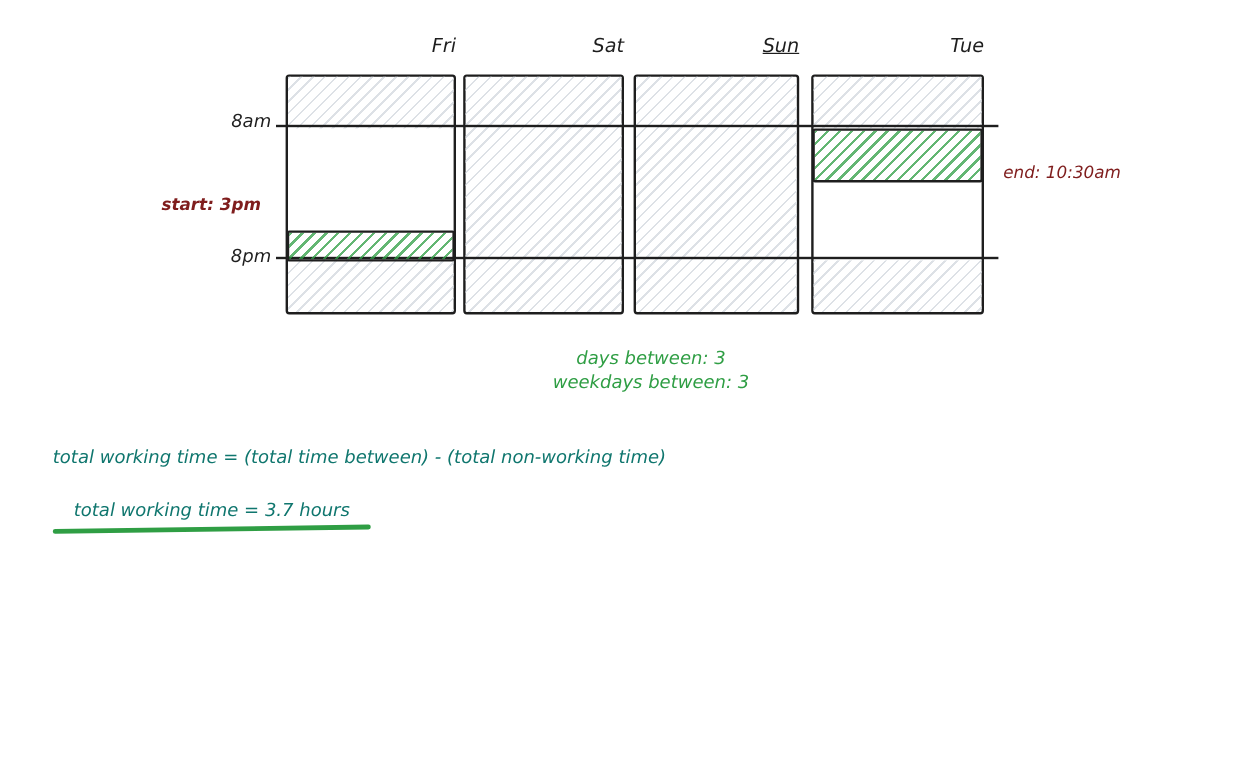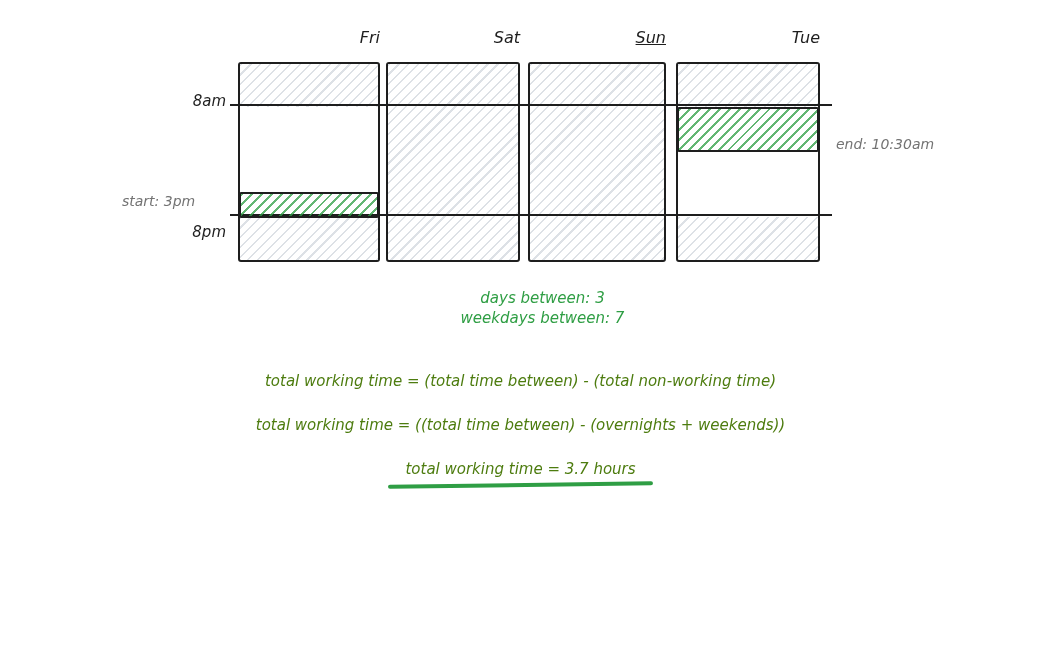--- a/index.html
+++ b/index.html
@@ -82,30 +82,30 @@
   .time-label {
     position: absolute;
     left: 150px;
     width: 76px;
     text-align: right;
     font-size: 15px;
     font-style: italic;
     color: #1e1e1e;
   }
   .tl-8am { top: 92px; }
-  .tl-8pm { top: 223px; }
+  .tl-8pm { top: 204px; }
 
   .green-note {
     position: absolute;
     font-size: 14px;
     font-style: italic;
-    color: #737373;
+    color: #7f1d1d;
     white-space: nowrap;
   }
-  .note-start { left: 122px; width: 108px; text-align: left; top: 193px; }
+  .note-start { left: 122px; width: 108px; text-align: center; top: 163px; font-weight: bold; }
   .note-end   { left: 836px; top: 136px; }
 
   
   .summary {
     position: absolute;
     top: 288px;
     left: 0; right: 0;
     text-align: center;
     color: #2f9e44;
     font-size: 15px;
@@ -113,25 +113,26 @@
     line-height: 20px;
     padding-left: 44px;
   }
   .equations {
     position: absolute;
     top: 372px;
     left: 0; right: 0;
     display: flex;
     flex-direction: column;
     gap: 26px;
-    align-items: center;
-    color: #4d7c0f;
+    align-items: flex-start;
+    color: #0f766e;
     font-size: 15px;
     font-style: italic;
     line-height: 18px;
+    padding-left: 44px;
   }
   .equation { text-align: center; white-space: nowrap; }
   .final-underline {
     width: 265px;
     height: 4px;
     background: #2f9e44;
     border-radius: 2px;
     margin: 5px auto 0;
     transform: rotate(-0.8deg);
   }
@@ -170,25 +171,24 @@
     <div class="hatch" style="top:0; height:43px;"></div>
     <div class="green-band" style="top:43px; height:45px;"></div>
     <div class="hatch" style="top:153px; bottom:0;"></div>
   </div>
 
   <div class="time-line line-8am"></div>
   <div class="time-line line-8pm"></div>
 
   <div class="summary">
     <div>days between: 3</div>
-    <div>weekdays between: 7</div>
+    <div>weekdays between: 3</div>
   </div>
 
   <div class="equations">
     <div class="equation">total working time = (total time between) - (total non-working time)</div>
-    <div class="equation">total working time = ((total time between) - (overnights + weekends))</div>
     <div class="equation">
       <span>total working time = 3.7 hours</span>
       <div class="final-underline"></div>
     </div>
   </div>
 
 </div>
 
 </body></html>

